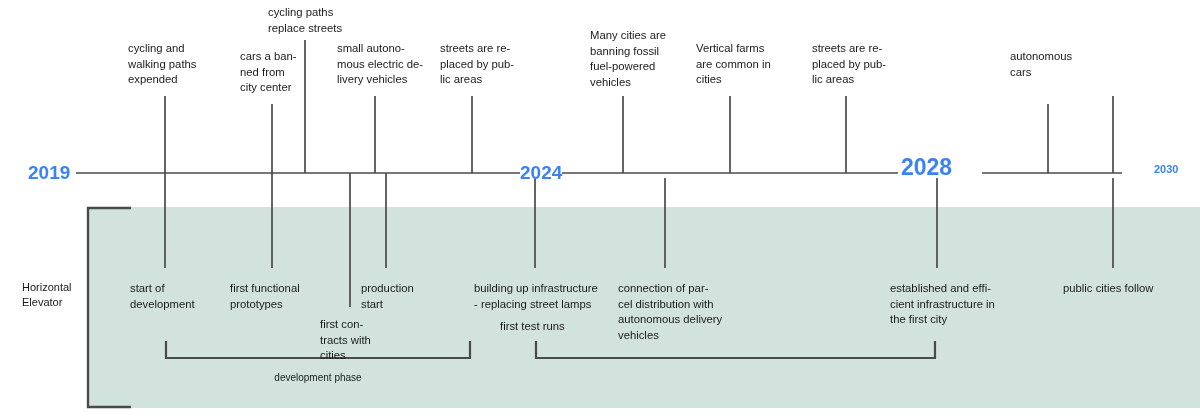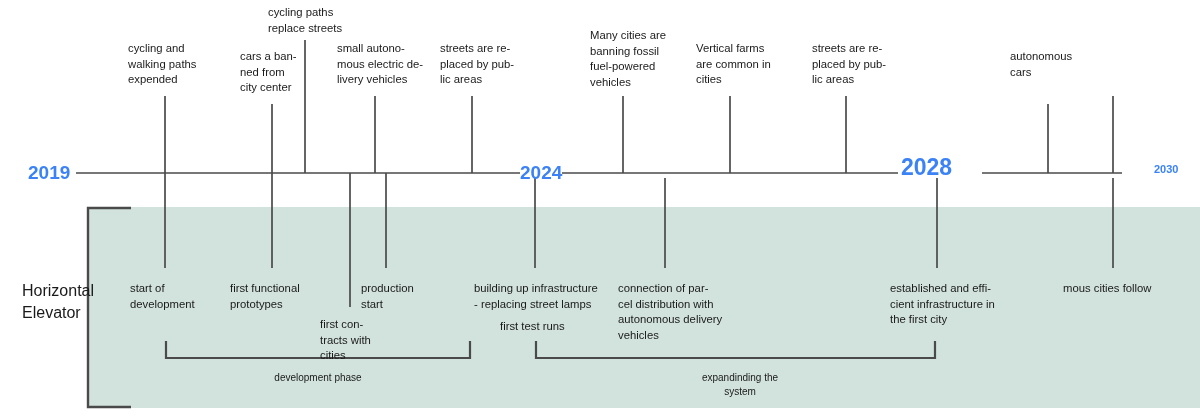--- a/index.html
+++ b/index.html
@@ -45,21 +45,21 @@
   .phase-label{
     position:absolute;
     font-size:10px;
     line-height:1.38;
     text-align:center;
     white-space:pre-line;
   }
 
   .side-label{
     position:absolute;
-    font-size:16px;
+    font-size:11px;
     line-height:1.38;
     white-space:pre-line;
     color:#1a1a1a;
   }
 </style>
 </head>
 <body>
 
 <div id="stage">
 
@@ -146,19 +146,17 @@
   <div class="note below" style="left:474px;top:281px;">building up infrastructure
 - replacing street lamps</div>
   <div class="note below" style="left:500px;top:319px;">first test runs</div>
   <div class="note below" style="left:618px;top:281px;">connection of par-
 cel distribution with
 autonomous delivery
 vehicles</div>
   <div class="note below" style="left:890px;top:281px;">established and effi-
 cient infrastructure in
 the first city</div>
-  <div class="note below" style="left:1063px;top:281px;">mous cities follow</div>
+  <div class="note below" style="left:1063px;top:281px;">public cities follow</div>
 
   <div class="phase-label" style="left:190px;top:371px;width:256px;">development phase</div>
-  <div class="phase-label" style="left:600px;top:371px;width:280px;">expandinding the
-system</div>
 
 </div>
 
 </body></html>

